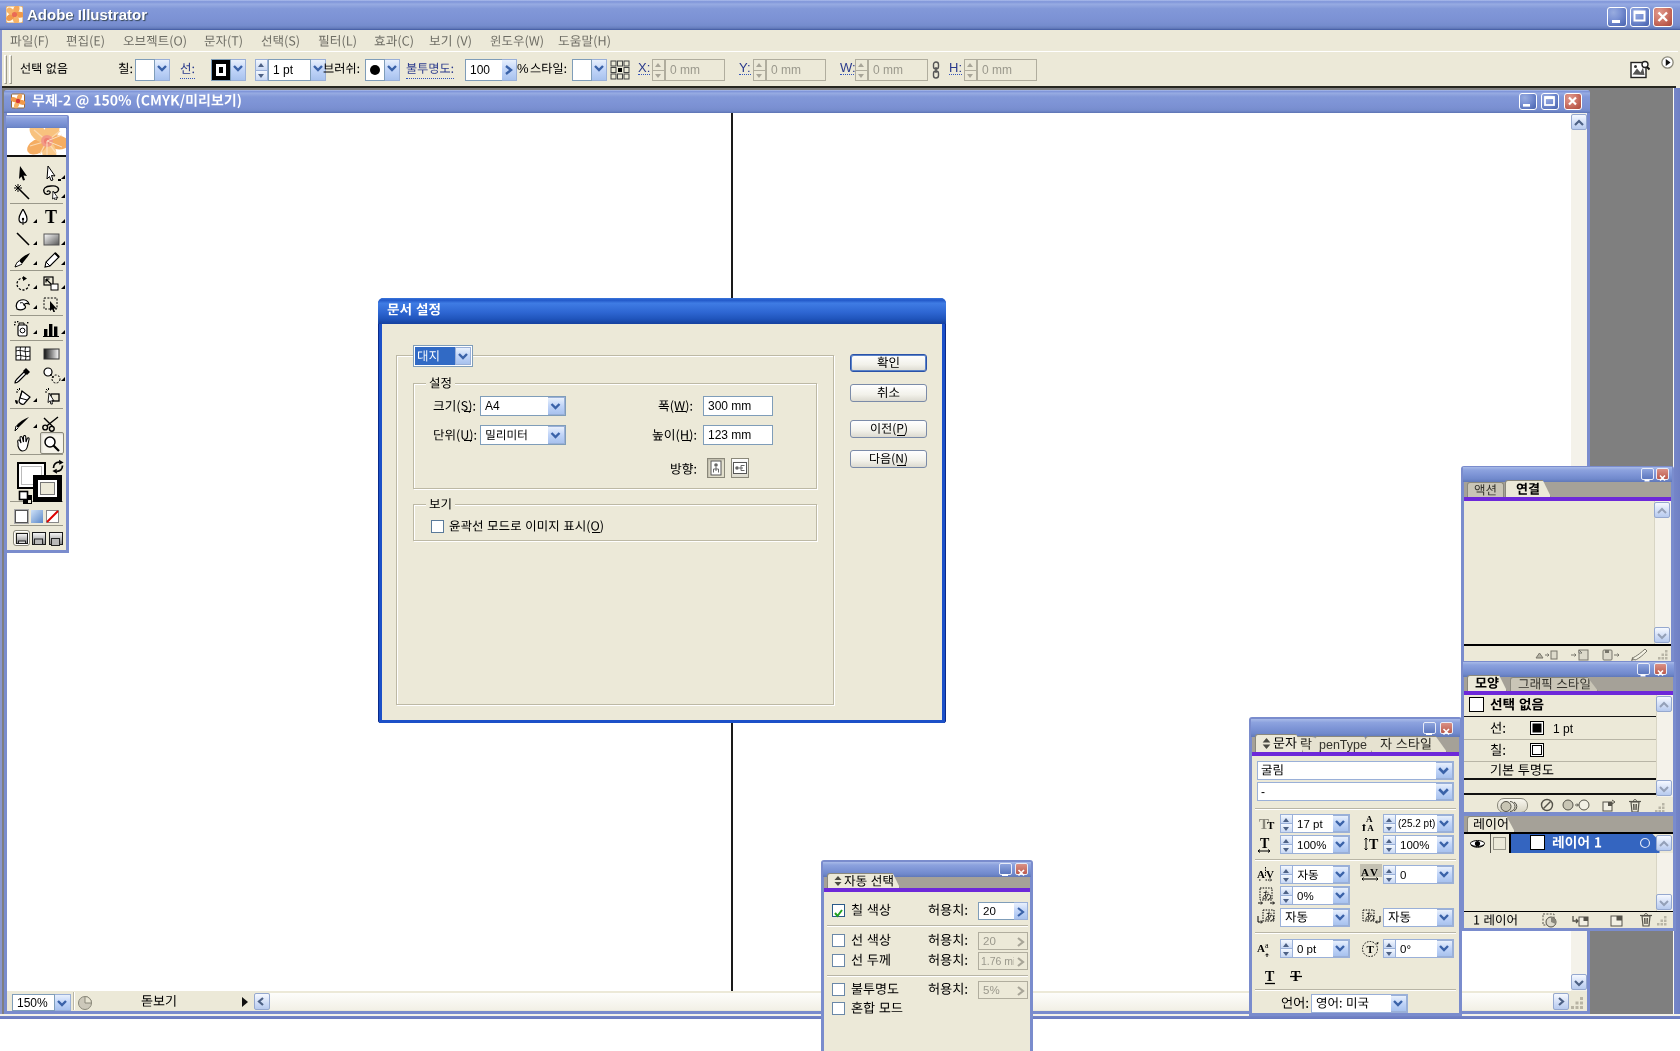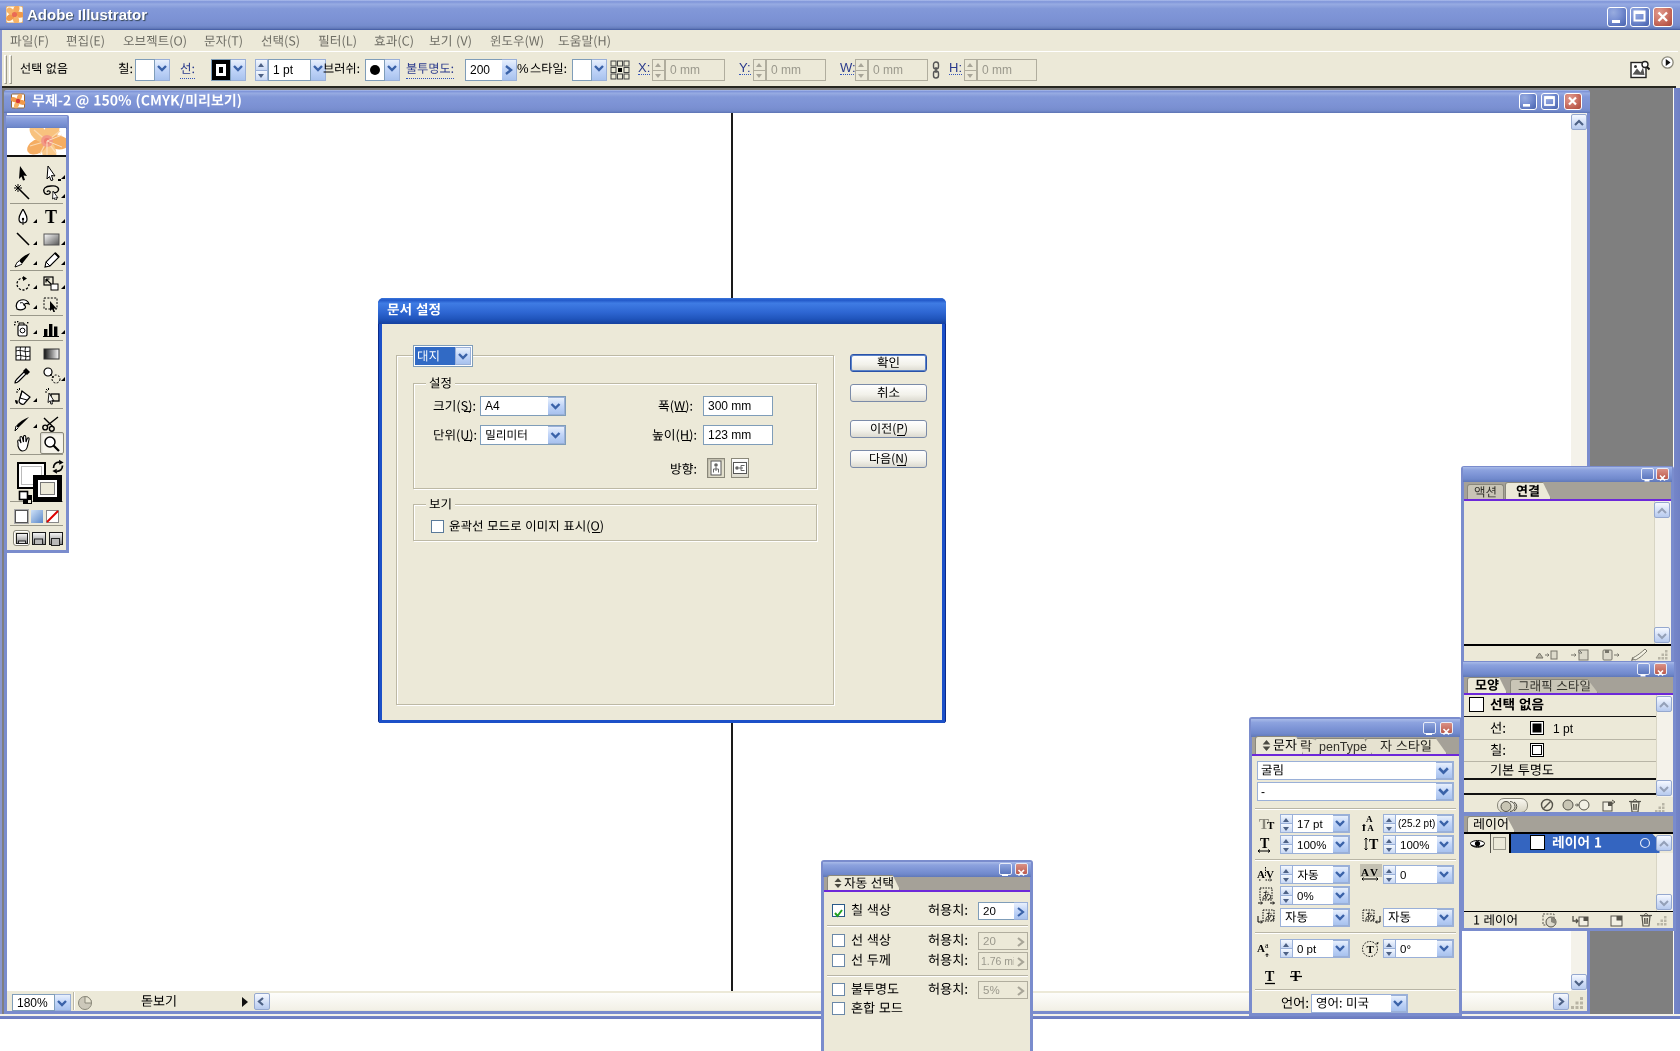--- a/index.html
+++ b/index.html
@@ -37,21 +37,21 @@
 .arr-up{width:0;height:0;border:3px solid transparent;border-bottom:4px solid #4d6185;position:absolute;left:2px;top:0px;}
 .arr-dn{width:0;height:0;border:3px solid transparent;border-top:4px solid #4d6185;position:absolute;left:2px;top:3px;}
 
 #mdi{left:2px;top:88px;width:1671px;height:926px;background:#7f7f7f;}
 
 .pal{position:absolute;border:3px solid #7a8ccd;border-radius:3px 3px 0 0;background:#ece9d8;}
 .ptb{position:relative;height:15px;background:linear-gradient(to bottom,#a8bae8 0%,#8ca2de 20%,#7e95d6 50%,#7089cc 80%,#6078b8 100%);margin:-1px -1px 0 -1px;}
 .pbtn{position:absolute;top:1px;width:13px;height:12px;border-radius:2px;border:1px solid #e8ecf8;}
 .pbtn.b{background:linear-gradient(to bottom,#8fa5de,#5c77be);}
 .pbtn.r{background:linear-gradient(to bottom,#da9186,#bc5a4c);}
-.tabbar{position:relative;background:#a5a198;border-bottom:2px solid #6d28d9;}
+.tabbar{position:relative;background:#a5a198;border-bottom:4px solid #6d28d9;}
 .tab{position:absolute;bottom:0;background:#c9c5b6;border:1px solid #8a887c;border-bottom:none;border-radius:3px 8px 0 0;color:#1a1a14;display:flex;align-items:center;justify-content:center;}
 .tab.on{background:#ece9d8;}
 
 .sbar{position:absolute;background:#f2f1ea;}
 .sbtn{position:absolute;width:16px;height:16px;background:linear-gradient(to bottom,#f6f9ff,#cfdcf6 60%,#b7caee);border:1px solid #95a8cf;border-radius:2px;}
 .sbtn svg{position:absolute;left:2px;top:4px;}
 
 .xbtn{position:absolute;background:linear-gradient(to bottom,#ffffff 0%,#f2f1ea 60%,#dcdad0 100%);border:1px solid #7b8ba8;border-radius:3px;display:flex;align-items:center;justify-content:center;font-size:12px;color:#000;}
 
 .chk{position:absolute;width:13px;height:13px;background:#fff;border:1px solid #6a88a8;}
@@ -282,21 +282,21 @@
       </div>
     <span class="abs bluelink" style="left:404px;top:10px"><svg class="k" width="48" height="14" viewBox="0 -880 3958 1120" fill="#2a3a8c">
           <g transform="scale(1,-1)">
             <path transform="translate(0)" d="M416 393H499V254H416ZM158 813H240V728H678V813H760V514H158ZM240 665V579H678V665ZM50 441H867V373H50ZM149 286H762V84H232V-27H151V144H681V223H149ZM151 -3H789V-68H151Z"></path>
             <path transform="translate(920)" d="M49 280H869V211H49ZM417 259H499V-78H417ZM159 439H777V372H159ZM159 785H767V718H240V420H159ZM216 614H746V548H216Z"></path>
             <path transform="translate(1840)" d="M481 680H742V613H481ZM481 501H744V433H481ZM711 827H794V292H711ZM92 758H504V356H92ZM423 691H173V423H423ZM496 265Q636 265 716 220Q797 175 797 94Q797 13 716 -32Q636 -76 496 -76Q356 -76 276 -32Q195 13 195 94Q195 175 276 220Q356 265 496 265ZM496 200Q428 200 379 188Q330 175 304 152Q277 128 277 94Q277 62 304 38Q330 15 379 2Q428 -11 496 -11Q565 -11 614 2Q662 15 688 38Q715 62 715 94Q715 128 688 152Q662 175 614 188Q565 200 496 200Z"></path>
             <path transform="translate(2760)" d="M154 404H775V337H154ZM50 105H870V36H50ZM417 375H499V78H417ZM154 755H766V686H237V374H154Z"></path>
             <path transform="translate(3680)" d="M139 390Q112 390 92 410Q73 429 73 460Q73 491 92 510Q112 530 139 530Q166 530 186 510Q205 491 205 460Q205 429 186 410Q166 390 139 390ZM139 -13Q112 -13 92 6Q73 26 73 56Q73 88 92 107Q112 126 139 126Q166 126 186 107Q205 88 205 56Q205 26 186 6Q166 -13 139 -13Z"></path>
           </g>
         </svg></span>
-    <div class="field abs" style="left:463px;top:7px;width:38px;height:22px">200</div>
+    <div class="field abs" style="left:463px;top:7px;width:38px;height:22px">100</div>
     <div class="cbtn abs" style="left:500px;top:7px;height:22px">
         <svg width="12" height="10" viewBox="0 0 12 10">
           <path d="M3 1 L8 5 L3 9" fill="none" stroke="#3a62a8" stroke-width="2.4"></path>
         </svg>
       </div>
     <span class="abs" style="left:515px;top:10px;font-size:13px">%</span>
     <span class="abs" style="left:528px;top:10px"><svg class="k" width="37" height="14" viewBox="0 -880 3038 1120" fill="#000000">
           <g transform="scale(1,-1)">
             <path transform="translate(0)" d="M412 765H485V695Q485 636 464 583Q444 530 408 484Q373 439 326 403Q280 367 228 342Q175 317 121 304L84 373Q131 383 178 404Q226 425 268 456Q310 486 342 524Q375 562 394 606Q412 649 412 695ZM428 765H499V695Q499 649 518 606Q537 562 570 524Q602 486 644 456Q686 425 734 404Q781 382 829 373L791 304Q737 317 685 342Q633 367 586 403Q540 439 504 484Q468 530 448 583Q428 636 428 695ZM50 113H870V44H50Z"></path>
             <path transform="translate(920)" d="M89 209H160Q243 209 312 211Q381 213 446 219Q510 225 578 237L586 169Q517 157 451 150Q385 144 314 142Q244 140 160 140H89ZM89 745H510V676H172V185H89ZM151 491H490V424H151ZM662 827H745V-78H662ZM726 464H893V394H726Z"></path>
@@ -468,21 +468,21 @@
           <path d="M1 6 L5 2 L9 6" fill="none" stroke="#4d6185" stroke-width="2.2"></path>
         </svg>
       </div>
     <div class="sbtn" style="left:1564px;top:881px">
         <svg width="10" height="8" viewBox="0 0 10 8">
           <path d="M1 2 L5 6 L9 2" fill="none" stroke="#4d6185" stroke-width="2.2"></path>
         </svg>
       </div>
 
     <div class="abs" style="left:0;top:898px;width:1580px;height:20px;background:#ece9d8">
-      <div class="field abs" style="left:5px;top:3px;width:43px;height:17px;font-size:12px">180%</div>
+      <div class="field abs" style="left:5px;top:3px;width:43px;height:17px;font-size:12px">150%</div>
       <div class="cbtn abs" style="left:48px;top:3px;width:16px;height:17px">
           <svg width="12" height="8" viewBox="0 0 12 8">
             <path d="M2 1 L6 5 L10 1" fill="none" stroke="#3a62a8" stroke-width="2.4"></path>
           </svg>
         </div>
       <div class="abs" style="left:66px;top:1px;width:2px;height:18px;border-left:1px solid #b8b5a6;border-right:1px solid #fff"></div>
         <svg class="abs" style="left:70px;top:4px" width="16" height="16">
           <circle cx="8" cy="8" r="6.5" fill="#ccc8ba" stroke="#8a887a"></circle>
           <path d="M8 8 L8 1.5 A6.5 6.5 0 0 1 14.5 8 Z" fill="#e8e5d4" stroke="#8a887a"></path>
         </svg>

